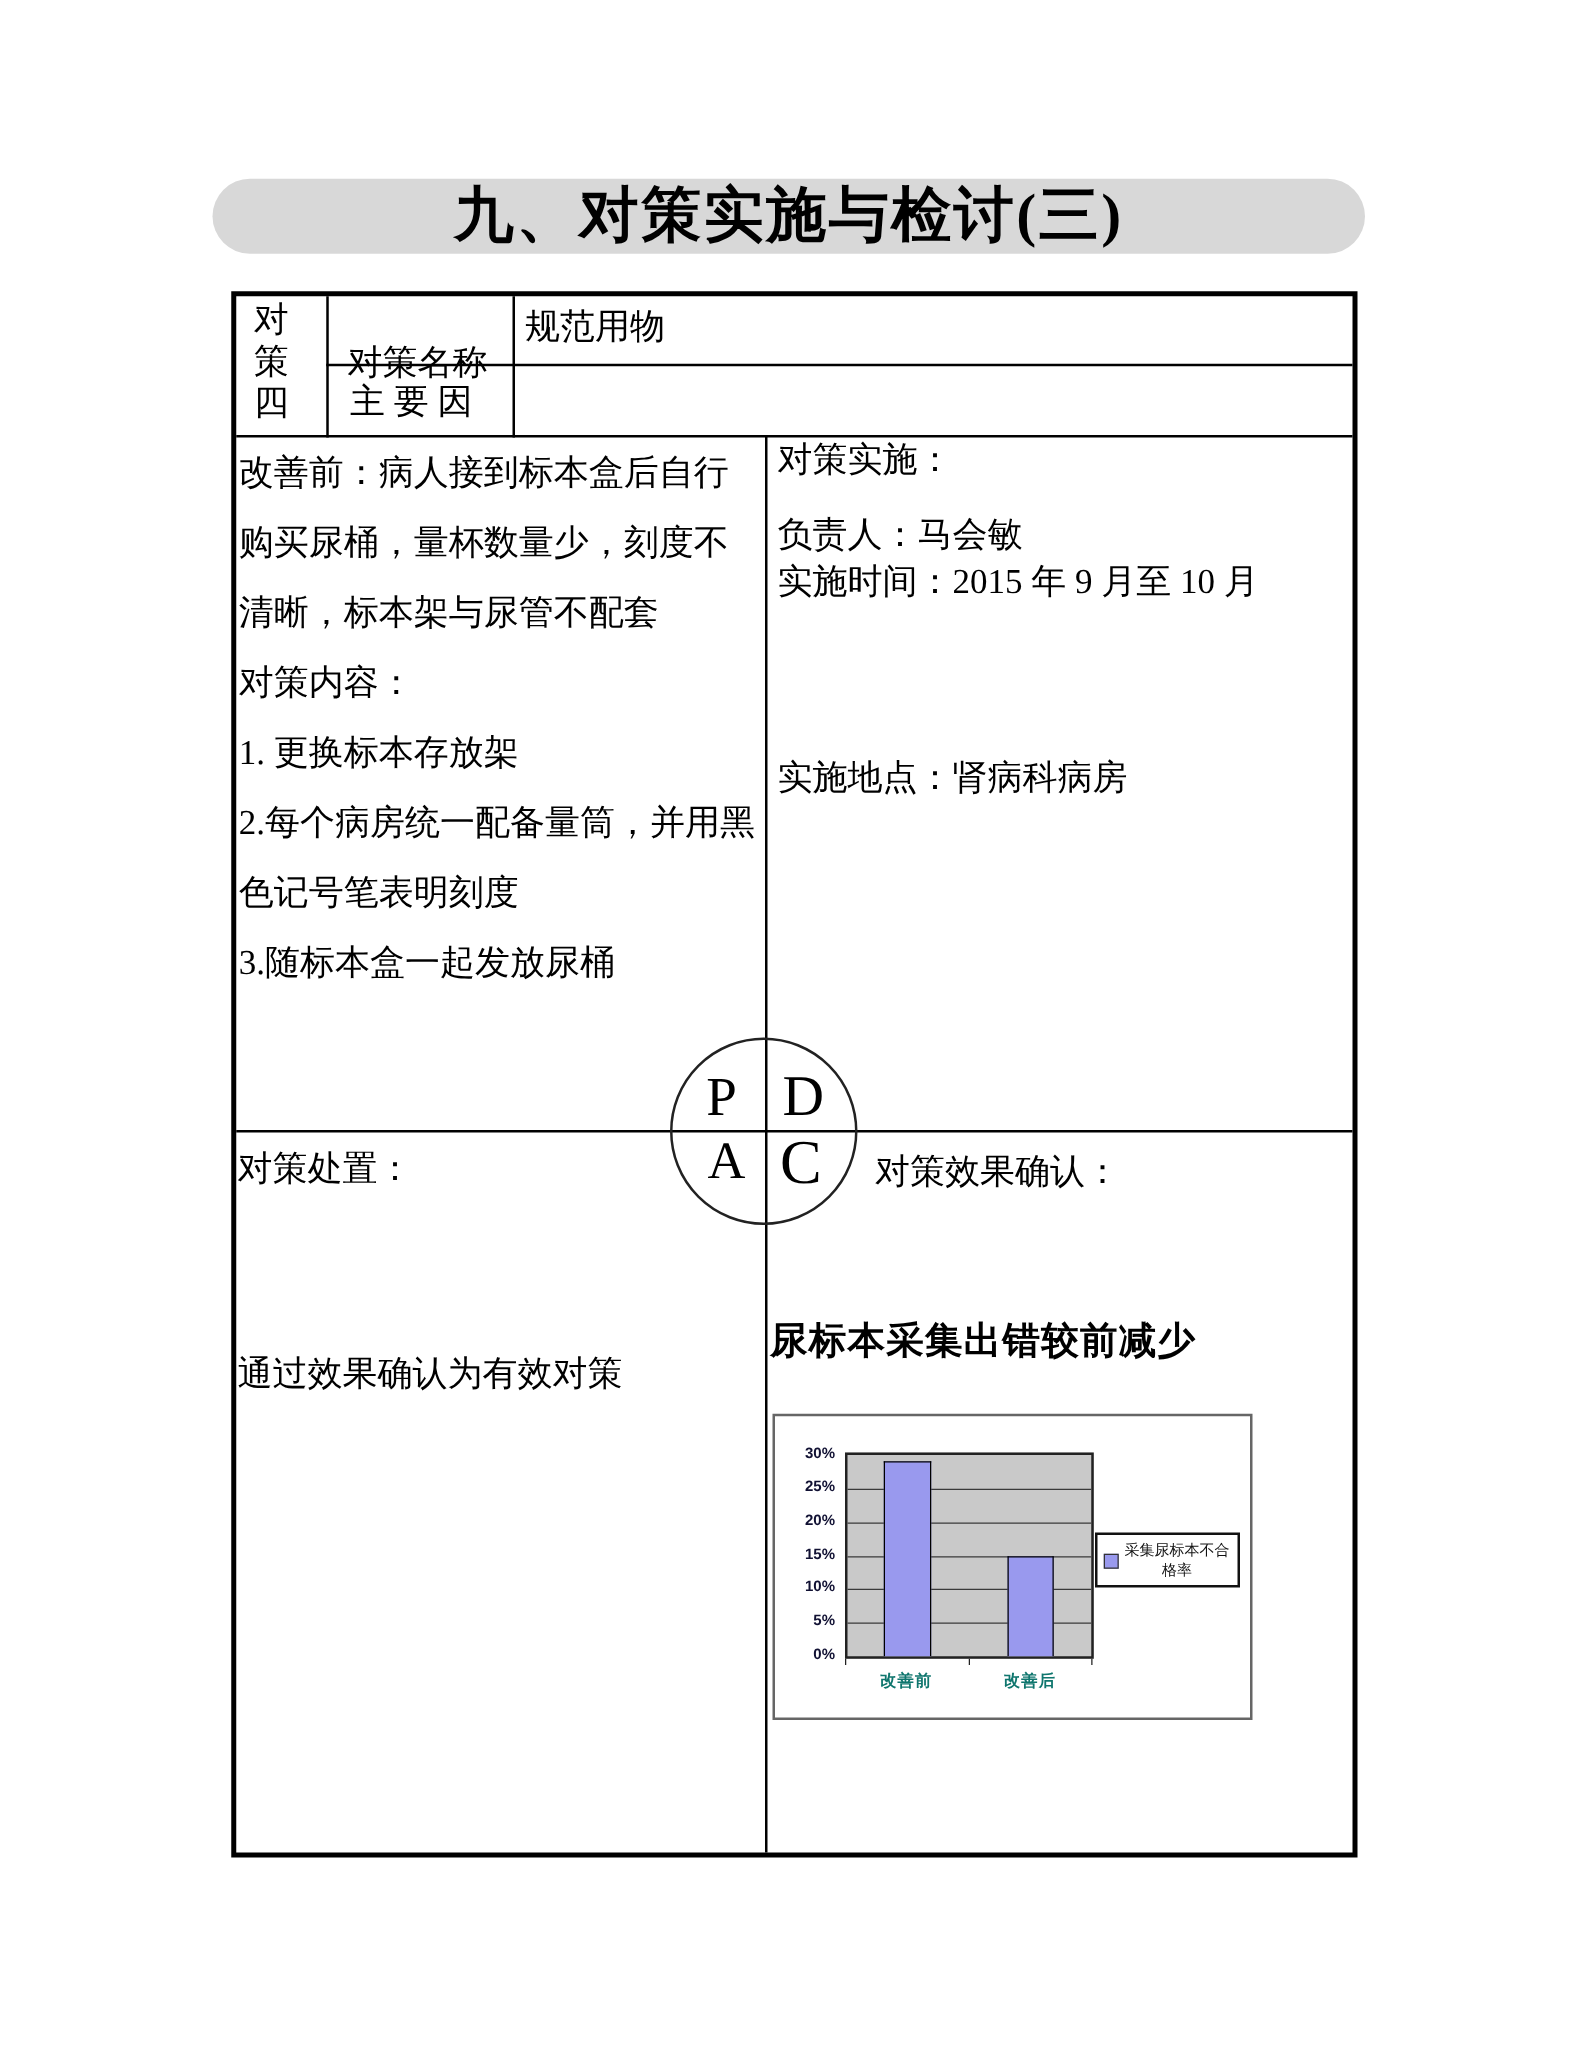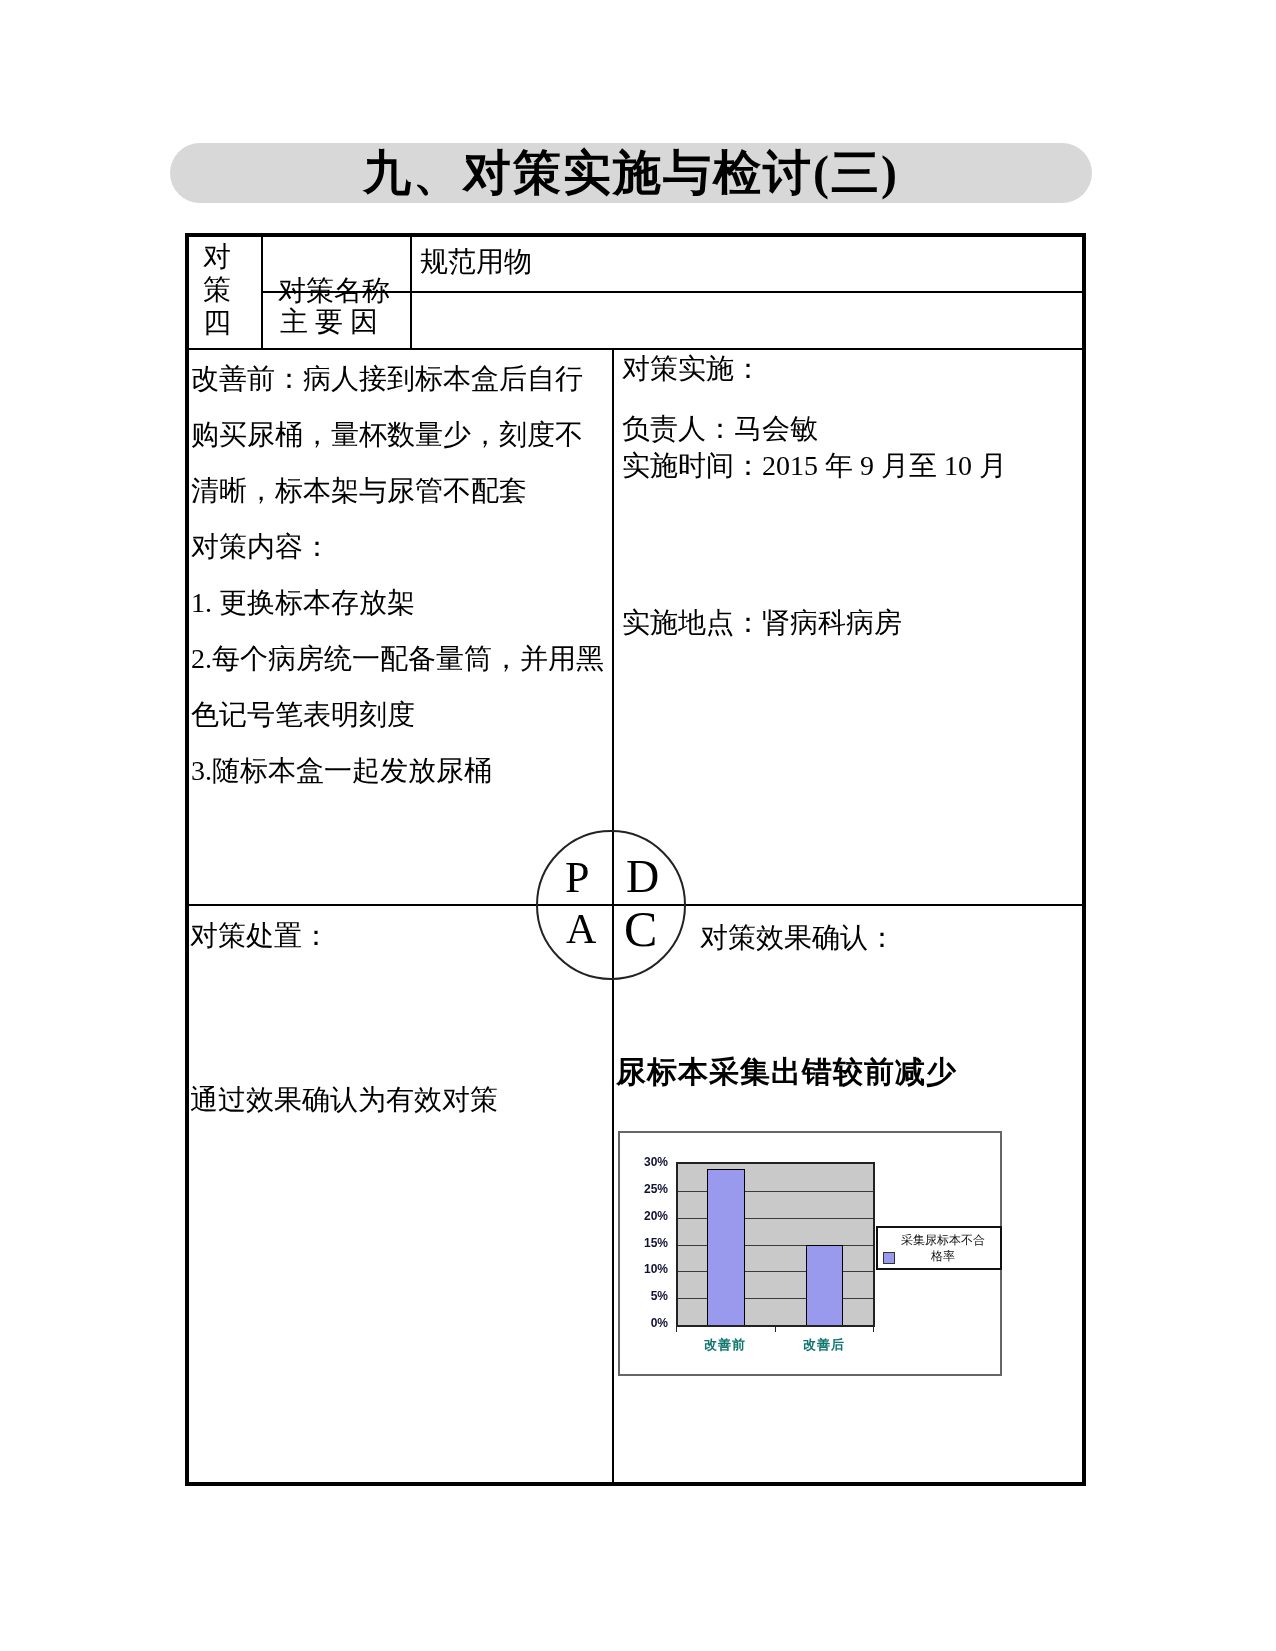--- a/index.html
+++ b/index.html
@@ -83,23 +83,23 @@
   }
   .xlabel {
     position:absolute; top:203px; width:80px; text-align:center;
     font-size:13px; font-weight:bold; color:#0f766e; letter-spacing:1px;
   }
   .xlabel-0 { left:65px; }
   .xlabel-1 { left:164px; }
   .axis-tick { position:absolute; top:194px; width:1px; height:5px; background:#222; }
   .tick-l { left:56px; } .tick-m { left:155px; } .tick-r { left:253px; }
   .legend {
-    position:absolute; left:256px; top:93px; width:126px;
+    position:absolute; left:256px; top:93px; width:116px;
     border:2px solid #111; background:#fff; padding:4px 4px;
-    display:flex; align-items:flex-end; z-index:3;
+    display:flex; align-items:center; z-index:3;
   }
   .legend-marker {
     width:12px; height:12px; background:#9999ee; border:1px solid #333;
     margin:2px 2px 0 1px; flex:none;
   }
   .legend-label {
     font-size:12px; line-height:16px; color:#111; width:92px;
     text-align:center; word-break:break-all;
   }
 </style>

